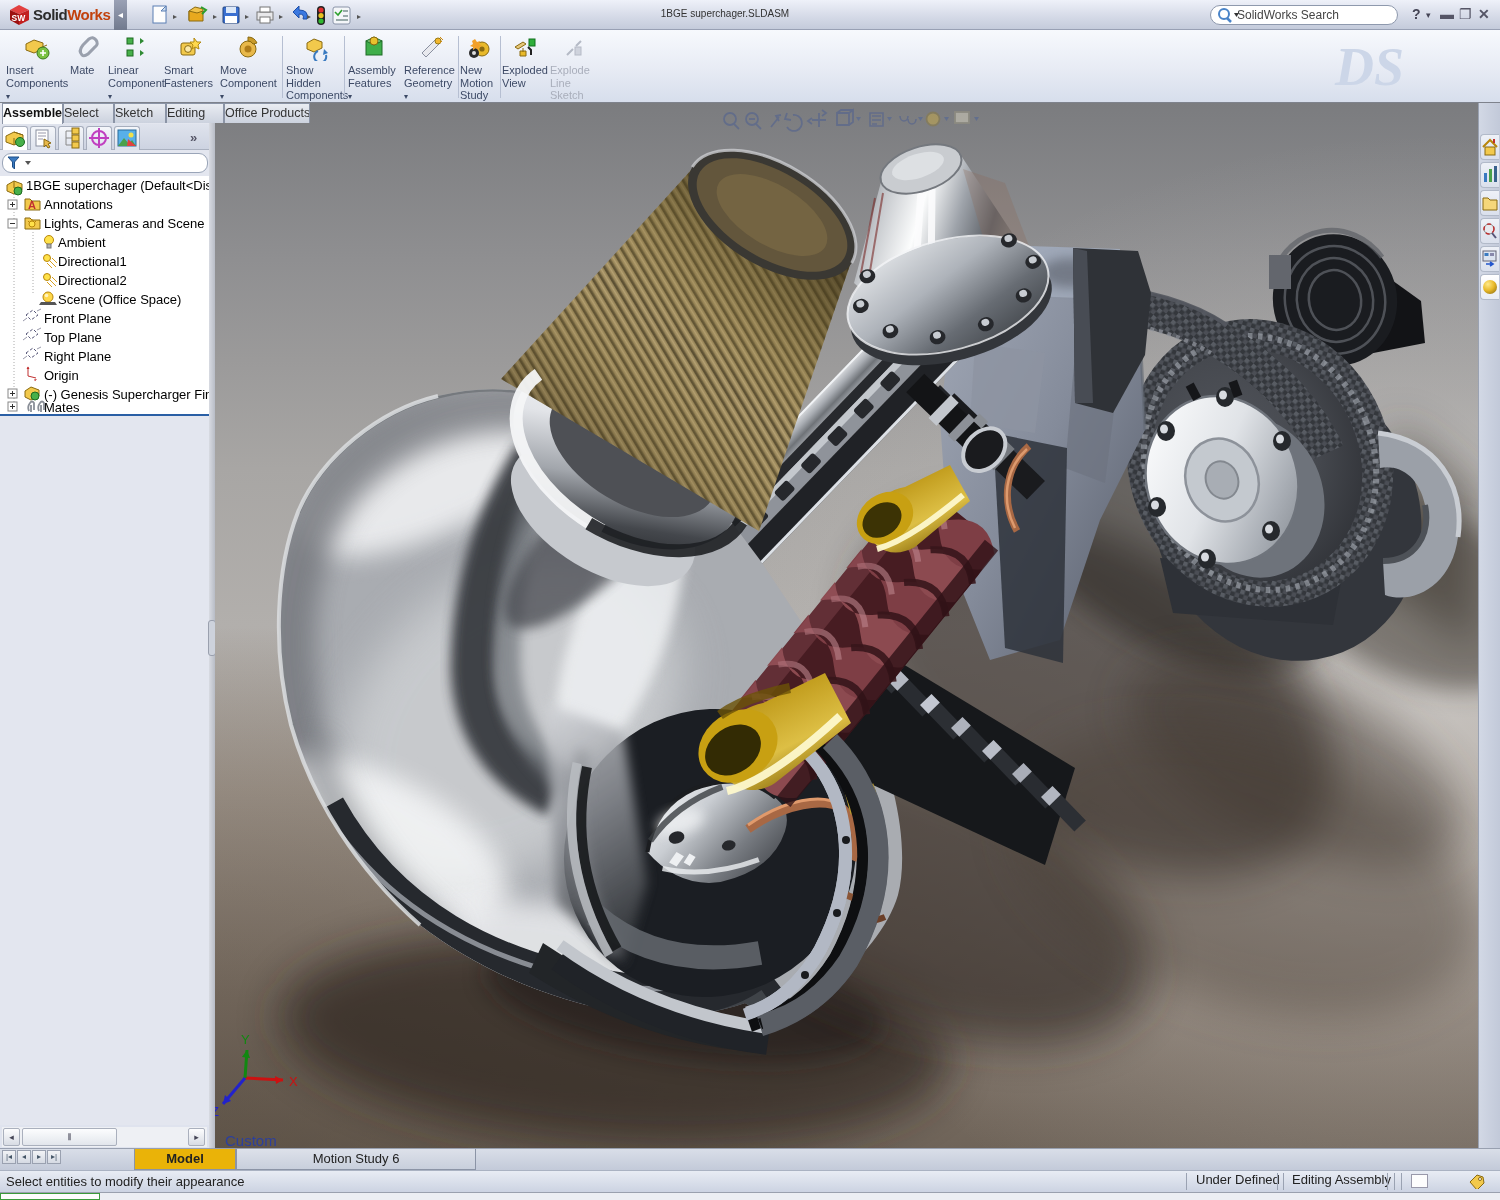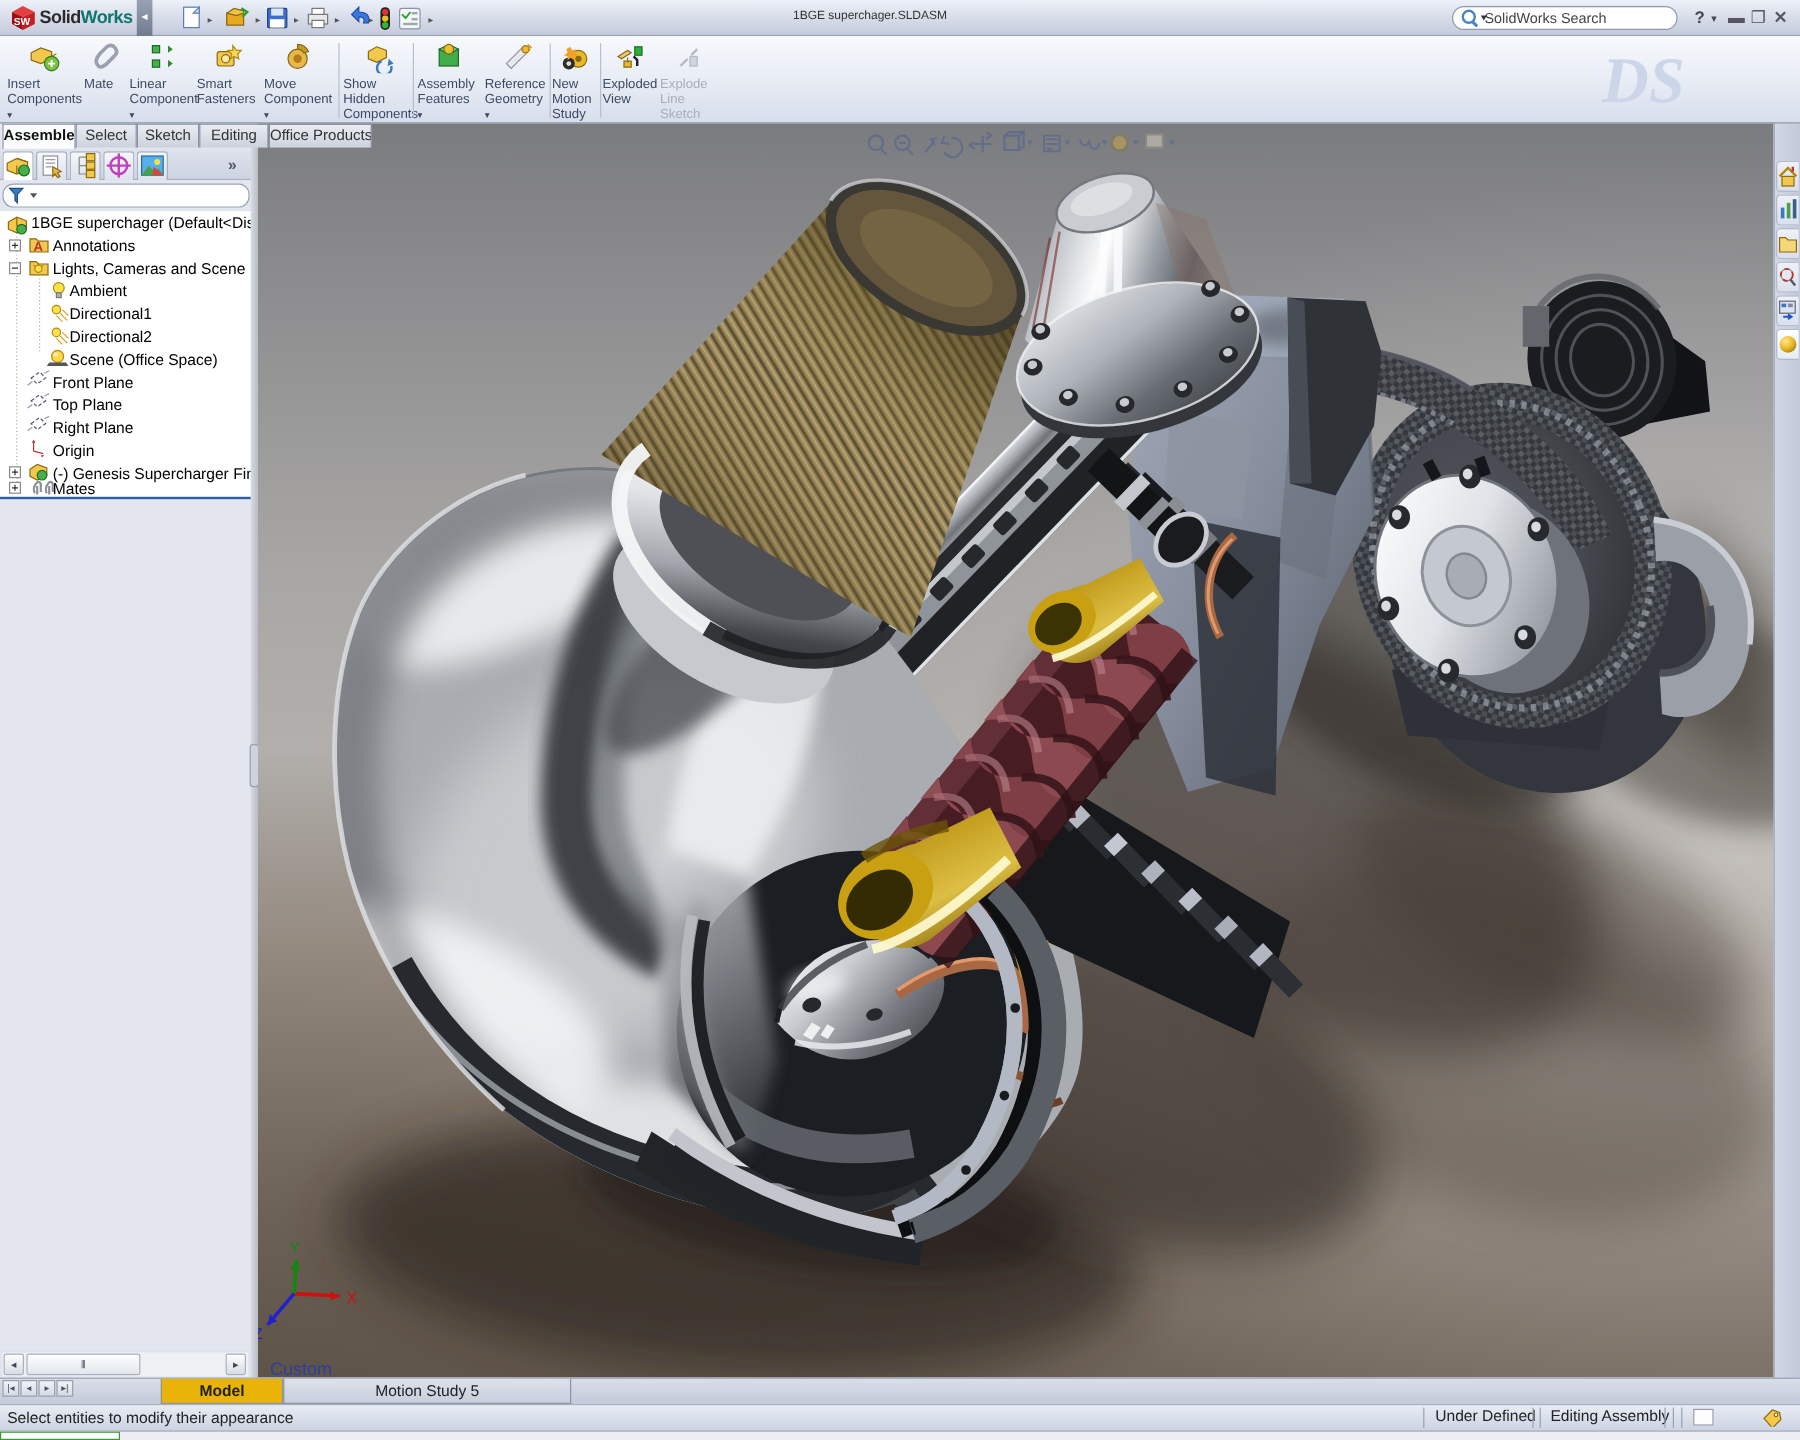--- a/index.html
+++ b/index.html
@@ -1,28 +1,28 @@
 <!DOCTYPE html>
 <html><head><meta charset="utf-8"><style>
 *{box-sizing:border-box;margin:0;padding:0}
 html,body{width:1500px;height:1200px;overflow:hidden}
 body{font-family:"Liberation Sans",sans-serif;position:relative;background:#dfe3ee}
 .abs{position:absolute}
 #titlebar{left:0;top:0;width:1500px;height:30px;background:linear-gradient(#eef1f9,#d6dbe8 55%,#c4cbdb);border-bottom:1px solid #98a0b4}
 #swtext{left:33px;top:6px;font-size:15px;font-weight:bold;color:#2b2b2b;letter-spacing:-0.5px}
-#swtext span{color:#0f766e}
+#swtext span{color:#c2410c}
 #collbtn{left:114px;top:0px;width:13px;height:30px;background:linear-gradient(#9aa1b5,#717a8e);color:#fff;font-size:10px;text-align:center;line-height:30px}
 #doctitle{left:0;top:8px;width:1450px;text-align:center;font-size:10px;color:#333}
 #searchbox{left:1210px;top:5px;width:188px;height:20px;background:#fff;border:1px solid #8e99ad;border-radius:10px;font-size:12px;color:#444;line-height:18px}
 #ribbon{left:0;top:30px;width:1500px;height:73px;background:linear-gradient(#f7f9fd,#e7ebf4 55%,#d7deec);border-bottom:1px solid #7e828c}
 .ritem{position:absolute;top:33px;text-align:left;font-size:11px;color:#3d4a66;line-height:12.5px}
 .ricon{display:block;margin:2px auto 3px auto;width:26px;height:26px}
 .rsep{position:absolute;top:36px;width:1px;height:62px;background:#b6bfd2}
 #dslogo{left:1335px;top:36px;width:120px;height:70px;color:#ccd6e8;font-size:54px;font-style:italic;font-weight:bold;font-family:"Liberation Serif",serif}
-.dtab{position:absolute;top:103px;height:20px;font-size:12.5px;color:#333;text-align:center;background:linear-gradient(#e9ecf2,#ccd2de);border:1px solid #8b94a6;border-bottom:none;line-height:19px;z-index:6;overflow:hidden;white-space:nowrap}
+.dtab{position:absolute;top:103px;height:20px;font-size:12.5px;color:#333;background:linear-gradient(#e9ecf2,#ccd2de);border:1px solid #8b94a6;border-bottom:none;line-height:19px;z-index:6;overflow:hidden;white-space:nowrap}
 #tabActive{background:#fbfcfd;font-weight:bold;color:#111;height:21px;z-index:5}
 #lpanel{left:0;top:103px;width:215px;height:1022px;background:#e3e6ef;border-right:1px solid #9aa0ae}
 #ltabs{left:0;top:124px;width:215px;height:26px;background:linear-gradient(#dfe3ed,#cdd3e1);border-bottom:1px solid #aab1c0}
 .ltab{position:absolute;top:126px;width:26px;height:24px;background:linear-gradient(#f4f6fa,#dde2ec);border:1px solid #a7aebd;border-bottom:none;border-radius:3px 3px 0 0}
 #filterbar{left:2px;top:153px;width:206px;height:20px;background:#fff;border:1px solid #9aa5b8;border-radius:9px}
 #tree{left:0;top:176px;width:209px;height:240px;background:#fff;border-bottom:2px solid #2a5fa5;font-size:13px;color:#000}
 #lscroll{left:2px;top:1127px;width:205px;height:20px;background:#eef0f4}
 .sbtn{position:absolute;width:17px;height:18px;background:linear-gradient(#fdfdfe,#d8dce4);border:1px solid #aab0bd;border-radius:2px;text-align:center;font-size:9px;line-height:16px;color:#445}
 #viewport{left:215px;top:103px;width:1263px;height:1045px}
 #rpane{left:1478px;top:103px;width:22px;height:1067px;background:linear-gradient(90deg,#d2d8e5,#c2c9d9);border-left:1px solid #9aa2b2}
@@ -846,21 +846,21 @@
 </defs>
       <circle cx="9" cy="12" r="7" fill="url(#gball)"></circle>
     </svg></div>
 
 <div class="abs" id="mtabs"></div>
 <div class="navb" style="left:2px">|◂</div>
 <div class="navb" style="left:17px">◂</div>
 <div class="navb" style="left:32px">▸</div>
 <div class="navb" style="left:47px">▸|</div>
 <div class="mtab" style="left:134px;width:102px;background:#eab308;font-weight:bold">Model</div>
-<div class="mtab" style="left:236px;width:240px">Motion Study 5</div>
+<div class="mtab" style="left:236px;width:240px">Motion Study 6</div>
 <div class="abs" id="statusbar"><span style="margin-left:6px;line-height:21px">Select entities to modify their appearance</span></div>
 <div class="vsep" style="left:1186px"></div>
 <div class="statR" style="left:1196px">Under Defined</div>
 <div class="vsep" style="left:1277px"></div>
 <div class="vsep" style="left:1283px"></div>
 <div class="statR" style="left:1292px">Editing Assembly</div>
 <div class="vsep" style="left:1387px"></div>
 <div class="vsep" style="left:1394px"></div>
 <div class="vsep" style="left:1401px"></div>
 <div class="abs" style="left:1411px;top:1174px;width:17px;height:14px;background:#fdfdfd;border:1px solid #99a"></div>

